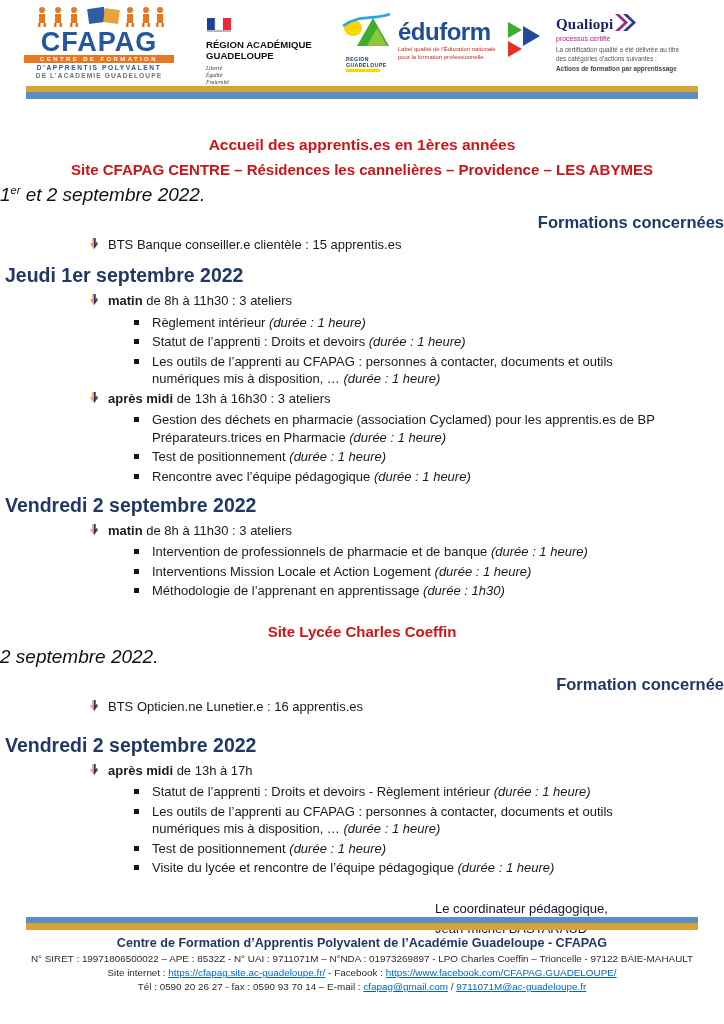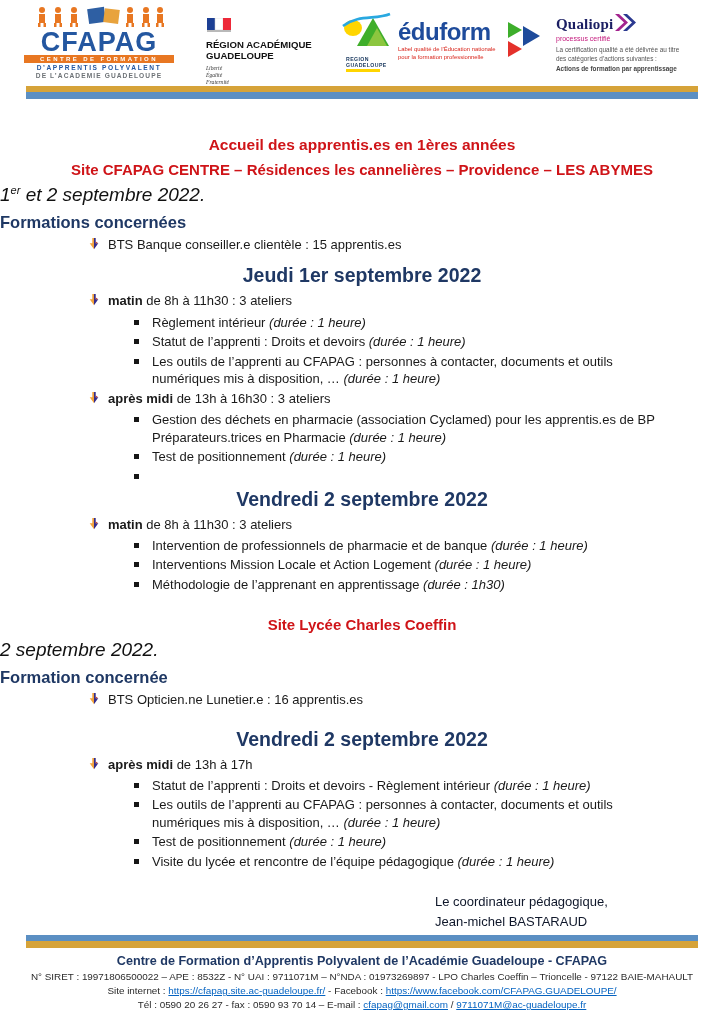--- a/index.html
+++ b/index.html
@@ -41,37 +41,37 @@
   .bar div{width:100%;}
   .bar-top .gold{height:6px;background:#d6a339;}
   .bar-top .blue{height:7px;background:#5b8fc3;}
   .bar-bottom .blue{height:6px;background:#5b8fc3;}
   .bar-bottom .gold{height:7px;background:#d6a339;}
 
   
   .content{padding-top:24px;}
   .h-red{color:#cf1418;font-weight:700;font-size:15px;text-align:center;margin:7px 0 3px;}
   .content .h-red:first-child{margin-top:13px;font-size:15.5px;}
-  .h-navy{color:#1f3864;font-weight:700;font-size:16.5px;text-align:left;margin:7px 0 4px;}
-  .h-navy-lg{color:#1f3864;font-weight:700;font-size:19.5px;text-align:center;margin:9px 16px 5px;}
+  .h-navy{color:#1f3864;font-weight:700;font-size:16.5px;text-align:right;margin:7px 0 4px;}
+  .h-navy-lg{color:#1f3864;font-weight:700;font-size:19.5px;text-align:left;margin:9px 5px 5px;}
   .date-line{font-size:19px;font-style:italic;margin:6px 0 4px;color:#111;}
   .date-line sup{font-size:11px;}
   .arrow-item{display:flex;align-items:flex-start;gap:8px;margin:2px 0 2px 88px;font-size:13px;line-height:1.32;}
   .arrow-ic{flex:none;margin-top:1px;}
   .square-item{display:flex;align-items:flex-start;gap:13px;margin:2px 0 2px 134px;font-size:13px;line-height:1.35;max-width:528px;}
   .sq{flex:none;width:5px;height:5px;background:#161616;margin-top:6px;}
   .spacer{width:100%;}
   i{font-style:italic;}
   b{font-weight:700;}
 
   
   .signature{margin:22px 0 0 435px;font-size:13px;line-height:1.5;color:#0f172a;}
 
   
-  .footer{position:absolute;left:0;right:0;bottom:14px;}
+  .footer{position:absolute;left:0;right:0;bottom:32px;}
   .footer-title{color:#1f3864;font-weight:700;font-size:12.6px;text-align:center;margin-top:6px;}
   .footer-line{font-size:9.9px;color:#2b2b2b;text-align:center;margin-top:3px;}
   .footer a{color:#0563c1;text-decoration:underline;cursor:pointer;}
 </style>
 </head>
 <body>
 
 <div class="page">
 
   <div class="logos">
@@ -230,20 +230,21 @@
       <div class="square-item">
         <span class="sq"></span>
         <span>Gestion des déchets en pharmacie (association Cyclamed) pour les apprentis.es de BP Préparateurs.trices en Pharmacie <i>(durée : 1 heure)</i></span>
       </div>
       <div class="square-item">
         <span class="sq"></span>
         <span>Test de positionnement <i>(durée : 1 heure)</i></span>
       </div>
       <div class="square-item">
         <span class="sq"></span>
+        <span>Rencontre avec l’équipe pédagogique <i>(durée : 1 heure)</i></span>
       </div>
       <div class="h-navy-lg">Vendredi 2 septembre 2022</div>
       <div class="arrow-item">
         <span class="arrow-ic"><svg width="12" height="14" viewBox="0 0 14 14">
             <polygon points="5,0 7,0 7,13 2,6 5,6" fill="#f2a33c"></polygon>
             <polygon points="7,0 9,0 9,6 12,6 7,13" fill="#342d8c"></polygon>
             <polygon points="9,4 12,6 9,6" fill="#c0392b"></polygon>
           </svg></span>
         <span><b>matin</b> de 8h à 11h30 : 3 ateliers</span>
       </div>

